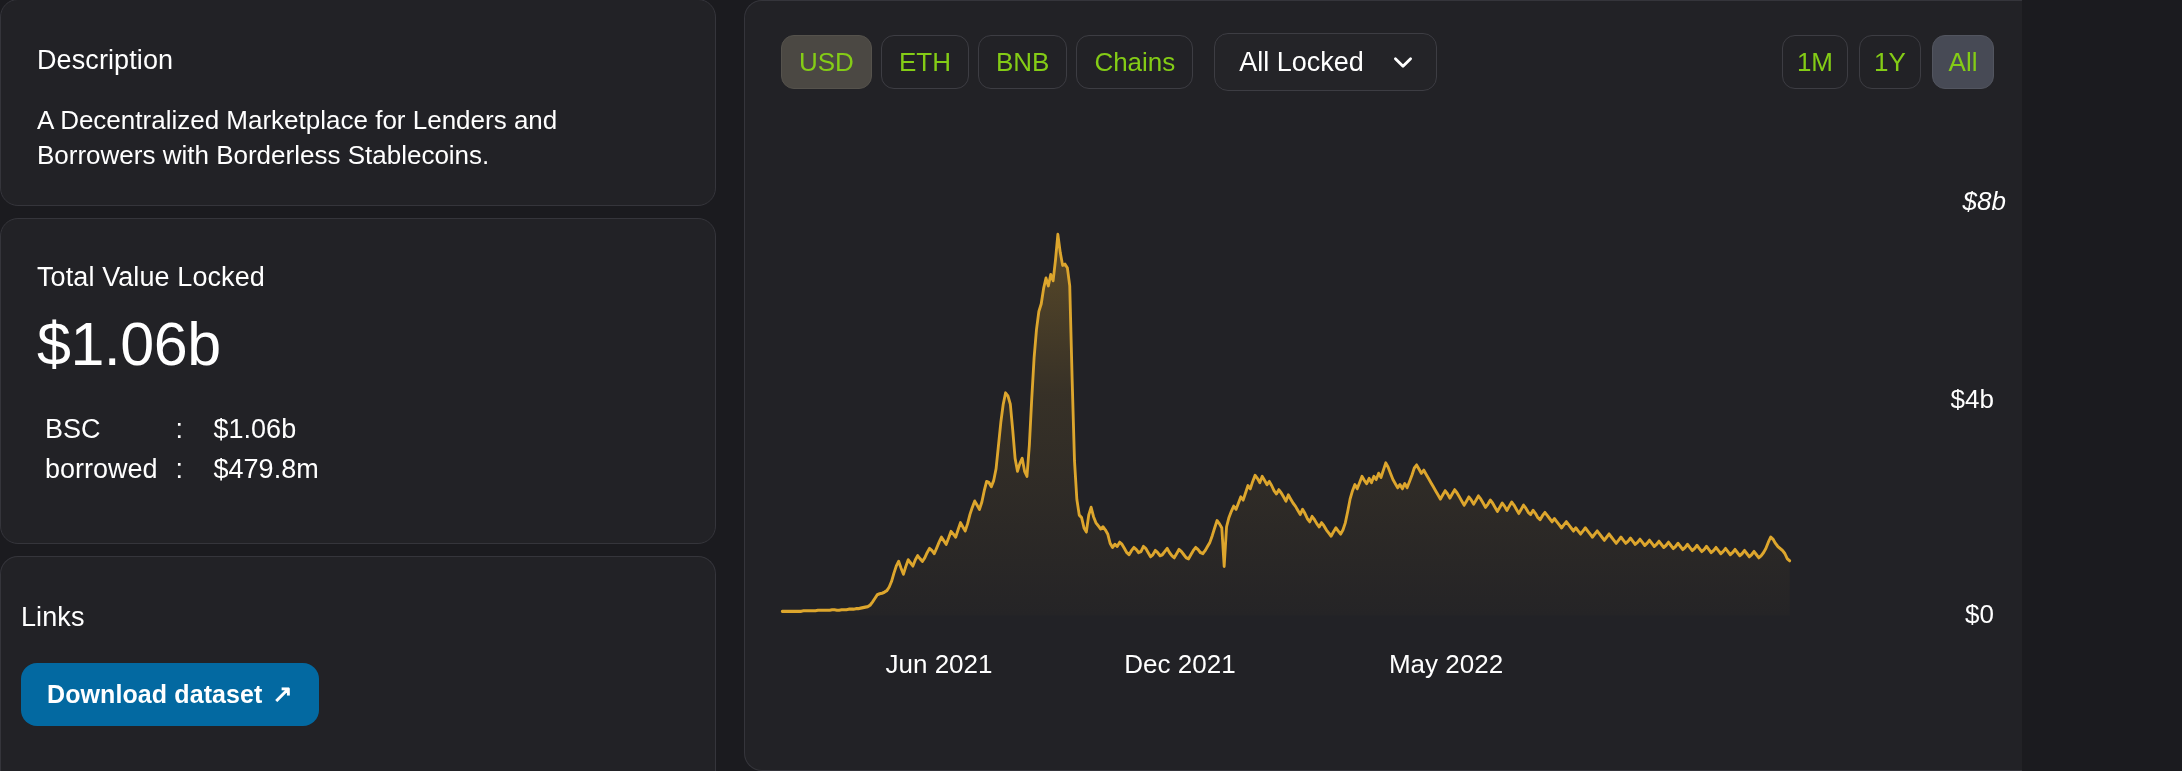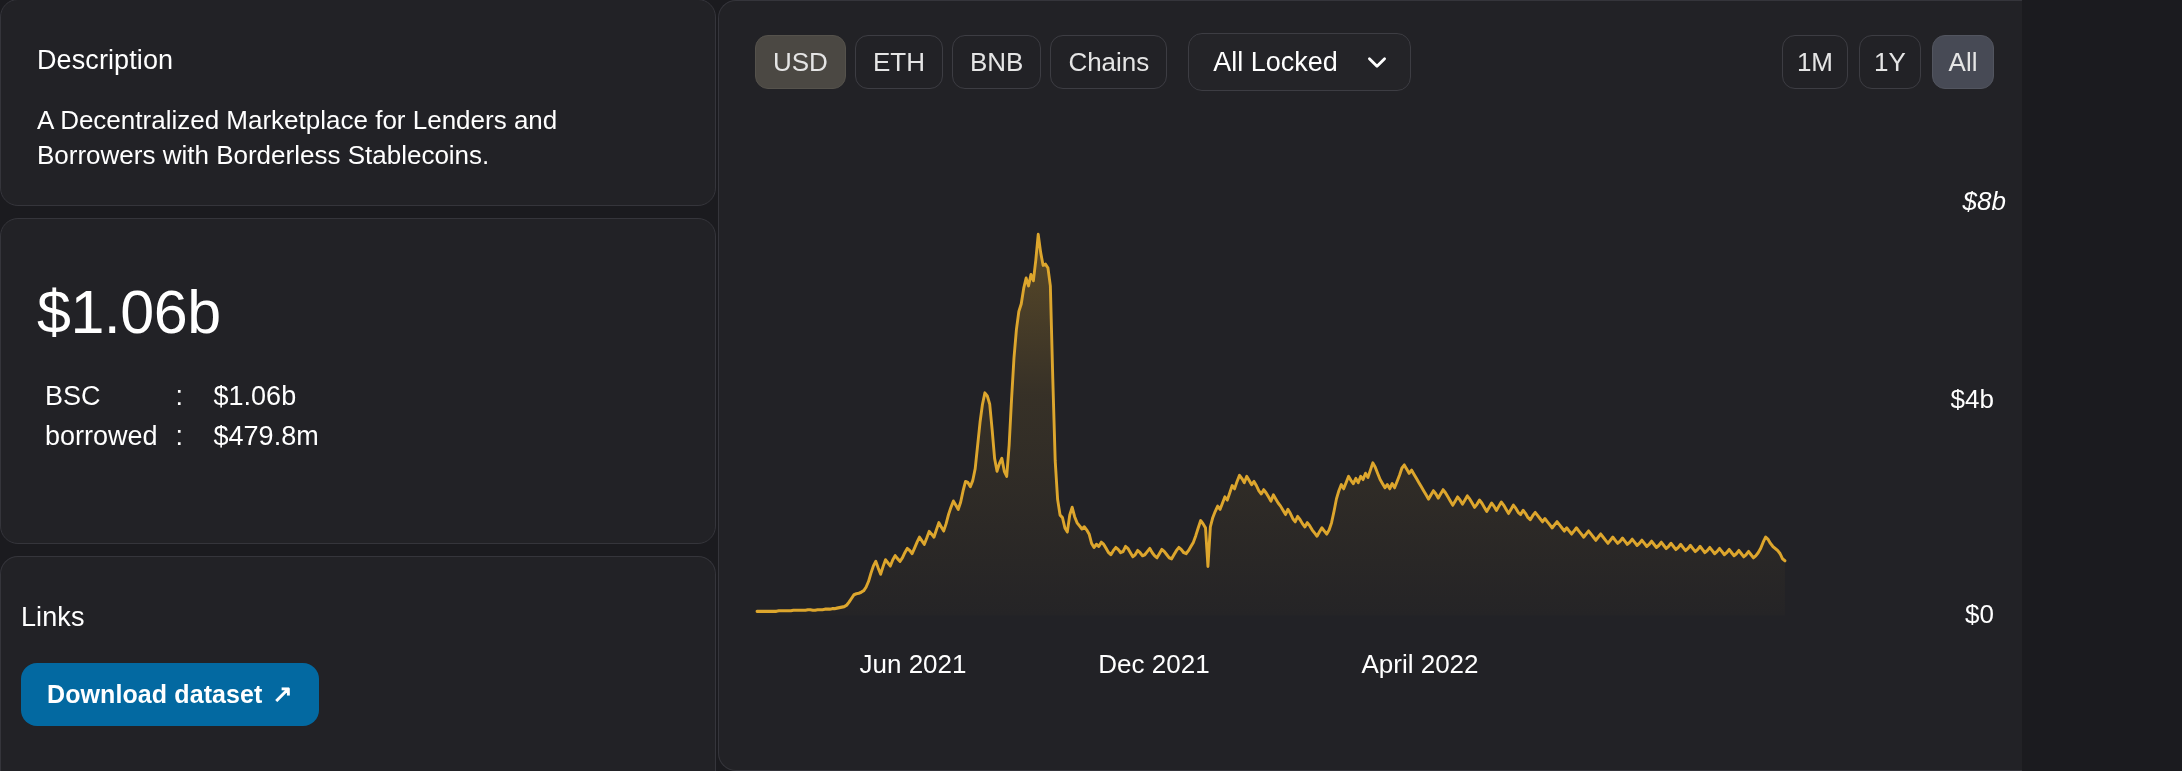--- a/index.html
+++ b/index.html
@@ -15,21 +15,21 @@
     color: #ffffff;
     -webkit-font-smoothing: antialiased;
   }
 
   #root {
     position: relative;
     width: 2022px;
     height: 771px;
     background: #1b1b1f;
     display: flex;
-    gap: 2px;
+    gap: 28px;
   }
 
   
   .sidebar {
     width: 716px;
     flex: 0 0 716px;
     display: flex;
     flex-direction: column;
     gap: 12px;
     padding-top: 0;
@@ -173,21 +173,21 @@
   .toolbar-right {
     display: flex;
     align-items: center;
     gap: 11px;
   }
 
   .pill {
     background: #222226;
     border: 1px solid #3d3d43;
     border-radius: 13px;
-    color: #e5e5e5;
+    color: #84cc16;
     font-size: 26px;
     font-family: "Liberation Sans", sans-serif;
     padding: 0 17px;
     height: 54px;
     line-height: 52px;
     cursor: pointer;
     white-space: nowrap;
     box-sizing: border-box;
   }
   .pill.active {
@@ -253,20 +253,21 @@
 <div id="root">
 
   <aside class="sidebar">
 
     <section class="card card-desc">
       <div class="card-title">Description</div>
       <div class="desc-body">A Decentralized Marketplace for Lenders and Borrowers with Borderless Stablecoins.</div>
     </section>
 
     <section class="card card-tvl">
+      <div class="card-title">Total Value Locked</div>
       <div class="tvl-value">$1.06b</div>
       <div class="tvl-rows">
         <div class="k">BSC</div>
         <div class="c">:</div>
         <div class="v">$1.06b</div>
         <div class="k">borrowed</div>
         <div class="c">:</div>
         <div class="v">$479.8m</div>
       </div>
     </section>
@@ -296,21 +297,21 @@
         <path id="line-path" fill="none" stroke="#dda62d" stroke-width="3.2" stroke-linejoin="round" stroke-linecap="round" d="M42.00 611.87 L44.68 611.87 L47.36 611.87 L50.04 611.87 L52.72 611.87 L55.40 611.87 L58.08 611.87 L60.75 611.87 L63.43 611.87 L66.11 611.35 L68.79 611.35 L71.47 611.35 L74.15 611.35 L76.83 611.35 L79.51 611.35 L82.19 610.84 L84.87 610.84 L87.55 610.84 L90.23 610.84 L92.91 610.84 L95.58 610.84 L98.26 610.32 L100.94 610.32 L103.62 610.84 L106.30 610.84 L108.98 610.32 L111.66 610.32 L114.34 610.32 L117.02 609.80 L119.70 609.80 L122.38 609.80 L125.06 609.29 L127.74 609.29 L130.42 608.77 L133.09 608.26 L135.77 607.74 L138.45 607.22 L141.13 605.67 L143.81 602.58 L146.49 598.96 L149.17 595.35 L151.85 594.32 L154.53 593.80 L157.21 592.77 L159.89 591.22 L162.57 587.61 L165.25 581.93 L167.92 573.67 L170.60 566.44 L173.28 561.79 L175.96 568.50 L178.64 574.70 L181.32 566.96 L184.00 560.25 L186.68 563.34 L189.36 566.44 L192.04 560.25 L194.72 556.12 L197.40 559.21 L200.08 561.79 L202.75 558.18 L205.43 553.02 L208.11 548.89 L210.79 550.95 L213.47 554.05 L216.15 548.37 L218.83 542.69 L221.51 537.53 L224.19 541.14 L226.87 544.76 L229.55 538.56 L232.23 531.85 L234.91 534.43 L237.58 537.53 L240.26 530.30 L242.94 523.08 L245.62 527.21 L248.30 531.34 L250.98 524.11 L253.66 514.82 L256.34 507.59 L259.02 501.39 L261.70 505.52 L264.38 509.65 L267.06 502.43 L269.74 491.07 L272.42 481.77 L275.09 482.81 L277.77 486.94 L280.45 480.74 L283.13 468.87 L285.81 445.64 L288.49 422.41 L291.17 404.34 L293.85 392.98 L296.53 396.08 L299.21 404.34 L301.89 430.15 L304.57 458.54 L307.25 471.45 L309.92 463.71 L312.60 458.54 L315.28 471.45 L317.96 476.61 L320.64 445.64 L323.32 399.17 L326.00 357.88 L328.68 329.48 L331.36 311.41 L334.04 303.67 L336.72 288.18 L339.40 277.86 L342.08 285.60 L344.75 274.24 L347.43 280.44 L350.11 259.79 L352.79 233.97 L355.47 252.04 L358.15 264.95 L360.83 263.92 L363.51 267.53 L366.19 285.60 L368.87 378.52 L371.55 461.13 L374.23 499.84 L376.91 515.33 L379.58 517.91 L382.26 528.24 L384.94 532.37 L387.62 515.33 L390.30 507.59 L392.98 516.88 L395.66 523.08 L398.34 526.17 L401.02 529.27 L403.70 527.21 L406.38 530.30 L409.06 534.43 L411.74 543.73 L414.42 547.86 L417.09 544.76 L419.77 546.82 L422.45 542.69 L425.13 544.76 L427.81 548.89 L430.49 553.02 L433.17 555.08 L435.85 550.95 L438.53 547.86 L441.21 549.92 L443.89 553.02 L446.57 551.99 L449.25 546.82 L451.92 548.89 L454.60 553.02 L457.28 557.15 L459.96 555.08 L462.64 550.95 L465.32 553.02 L468.00 556.12 L470.68 555.08 L473.36 551.99 L476.04 548.89 L478.72 553.02 L481.40 556.12 L484.08 558.18 L486.75 554.05 L489.43 549.92 L492.11 551.99 L494.79 555.08 L497.47 558.18 L500.15 559.21 L502.83 555.08 L505.51 550.95 L508.19 547.86 L510.87 549.92 L513.55 553.02 L516.23 554.05 L518.91 550.95 L521.58 546.82 L524.26 542.69 L526.94 535.98 L529.62 528.24 L532.30 521.01 L534.98 524.11 L537.66 528.24 L540.34 566.96 L543.02 527.21 L545.70 517.91 L548.38 511.72 L551.06 506.56 L553.74 509.65 L556.42 503.46 L559.09 497.26 L561.77 500.36 L564.45 493.13 L567.13 485.90 L569.81 489.00 L572.49 481.77 L575.17 475.58 L577.85 478.68 L580.53 482.81 L583.21 476.61 L585.89 480.74 L588.57 484.87 L591.25 481.77 L593.92 485.90 L596.60 491.07 L599.28 494.17 L601.96 490.03 L604.64 493.13 L607.32 497.26 L610.00 501.39 L612.68 495.20 L615.36 499.33 L618.04 503.46 L620.72 506.56 L623.40 510.69 L626.08 514.82 L628.75 509.65 L631.43 513.78 L634.11 518.95 L636.79 522.04 L639.47 516.88 L642.15 519.98 L644.83 524.11 L647.51 527.21 L650.19 523.08 L652.87 526.17 L655.55 530.30 L658.23 533.40 L660.91 536.50 L663.58 532.37 L666.26 528.24 L668.94 531.34 L671.62 534.43 L674.30 530.30 L676.98 523.08 L679.66 511.72 L682.34 499.33 L685.02 491.07 L687.70 484.87 L690.38 489.00 L693.06 482.81 L695.74 476.61 L698.42 480.74 L701.09 483.84 L703.77 478.68 L706.45 482.81 L709.13 476.61 L711.81 479.71 L714.49 473.51 L717.17 477.64 L719.85 470.42 L722.53 463.19 L725.21 467.32 L727.89 473.51 L730.57 479.71 L733.25 483.84 L735.92 487.97 L738.60 484.87 L741.28 489.00 L743.96 483.84 L746.64 487.97 L749.32 481.77 L752.00 475.58 L754.68 468.35 L757.36 465.25 L760.04 469.38 L762.72 473.51 L765.40 470.42 L768.08 474.55 L770.75 478.68 L773.43 482.81 L776.11 486.94 L778.79 491.07 L781.47 495.20 L784.15 499.33 L786.83 495.20 L789.51 491.07 L792.19 494.17 L794.87 498.30 L797.55 494.17 L800.23 490.03 L802.91 493.13 L805.58 497.26 L808.26 501.39 L810.94 505.52 L813.62 501.39 L816.30 497.26 L818.98 500.36 L821.66 504.49 L824.34 500.36 L827.02 496.23 L829.70 499.33 L832.38 503.46 L835.06 507.59 L837.74 504.49 L840.42 500.36 L843.09 503.46 L845.77 507.59 L848.45 511.72 L851.13 507.59 L853.81 503.46 L856.49 506.56 L859.17 510.69 L861.85 506.56 L864.53 502.43 L867.21 505.52 L869.89 509.65 L872.57 513.78 L875.25 509.65 L877.92 505.52 L880.60 508.62 L883.28 512.75 L885.96 514.82 L888.64 510.69 L891.32 513.78 L894.00 517.91 L896.68 519.98 L899.36 515.85 L902.04 512.75 L904.72 515.85 L907.40 518.95 L910.08 522.04 L912.75 518.95 L915.43 522.04 L918.11 525.14 L920.79 528.24 L923.47 525.14 L926.15 522.04 L928.83 525.14 L931.51 528.24 L934.19 531.34 L936.87 528.24 L939.55 531.34 L942.23 534.43 L944.91 531.34 L947.58 528.24 L950.26 531.34 L952.94 534.43 L955.62 537.53 L958.30 534.43 L960.98 531.34 L963.66 534.43 L966.34 537.53 L969.02 540.63 L971.70 537.53 L974.38 534.43 L977.06 537.53 L979.74 540.63 L982.42 543.73 L985.09 540.63 L987.77 537.53 L990.45 540.63 L993.13 543.73 L995.81 541.66 L998.49 538.56 L1001.17 541.66 L1003.85 544.76 L1006.53 542.69 L1009.21 539.60 L1011.89 542.69 L1014.57 545.79 L1017.25 543.73 L1019.92 540.63 L1022.60 543.73 L1025.28 546.82 L1027.96 544.76 L1030.64 541.66 L1033.32 544.76 L1036.00 547.86 L1038.68 545.79 L1041.36 542.69 L1044.04 545.79 L1046.72 548.89 L1049.40 546.82 L1052.08 543.73 L1054.75 546.82 L1057.43 549.92 L1060.11 547.86 L1062.79 544.76 L1065.47 547.86 L1068.15 550.95 L1070.83 548.89 L1073.51 545.79 L1076.19 548.89 L1078.87 551.99 L1081.55 549.92 L1084.23 546.82 L1086.91 549.92 L1089.58 553.02 L1092.26 550.95 L1094.94 547.86 L1097.62 550.95 L1100.30 554.05 L1102.98 551.99 L1105.66 548.89 L1108.34 551.99 L1111.02 555.08 L1113.70 553.02 L1116.38 549.92 L1119.06 553.02 L1121.74 556.12 L1124.42 554.05 L1127.09 550.95 L1129.77 554.05 L1132.45 557.15 L1135.13 555.08 L1137.81 551.99 L1140.49 555.08 L1143.17 558.18 L1145.85 556.12 L1148.53 553.02 L1151.21 548.89 L1153.89 542.69 L1156.57 537.53 L1159.25 539.60 L1161.92 543.73 L1164.60 546.82 L1167.28 548.89 L1169.96 550.95 L1172.64 554.05 L1175.32 559.21 L1178.00 561.28"></path>
       </svg>
     </div>
 
     <div class="axis-label y-label" id="ytick0" style="right: 16px; top: 185px; font-style: italic;">$8b</div>
     <div class="axis-label y-label" id="ytick1" style="right: 28px; top: 383px;">$4b</div>
     <div class="axis-label y-label" id="ytick2" style="right: 28px; top: 598px;">$0</div>
 
     <div class="axis-label x-label" id="xtick1" style="left: 175px; top: 648px; transform: translateX(-50%); margin-left: 19px;">Jun 2021</div>
     <div class="axis-label x-label" id="xtick2" style="left: 435px; top: 648px; transform: translateX(-50%);">Dec 2021</div>
-    <div class="axis-label x-label" id="xtick3" style="left: 701px; top: 648px; transform: translateX(-50%);">April 2022</div>
+    <div class="axis-label x-label" id="xtick3" style="left: 701px; top: 648px; transform: translateX(-50%);">May 2022</div>
 
     <div class="toolbar">
       <div class="toolbar-left">
         <button class="pill active">USD</button>
         <button class="pill">ETH</button>
         <button class="pill">BNB</button>
         <button class="pill">Chains</button>
 
         <div class="select-pill">
           <span>All Locked</span>

